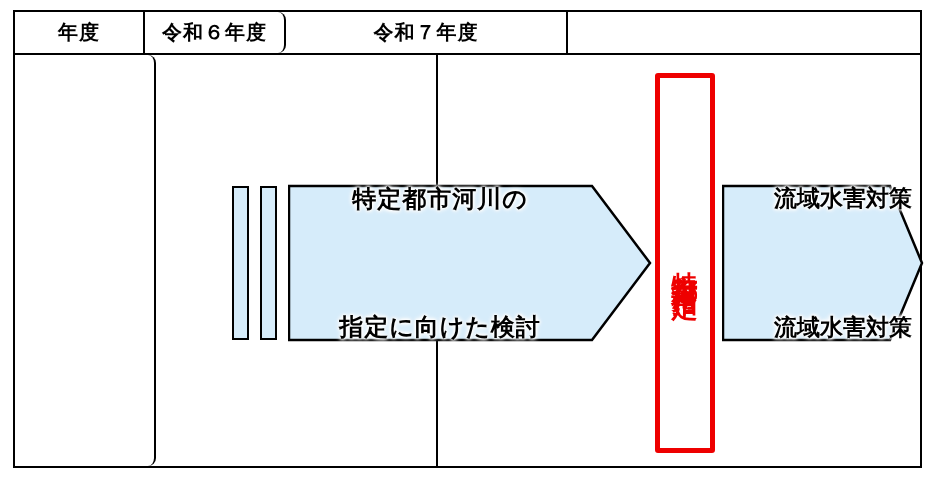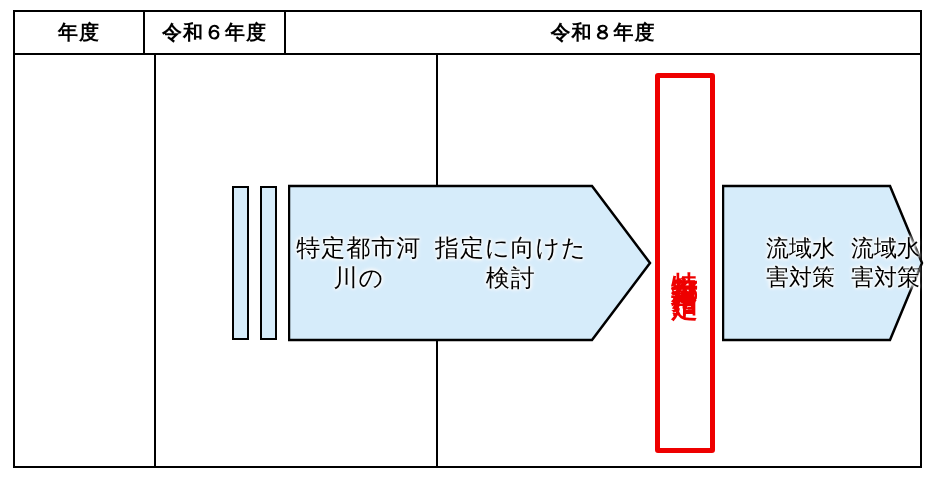--- a/index.html
+++ b/index.html
@@ -42,21 +42,21 @@
     box-sizing: border-box;
     display: flex;
     align-items: center;
     justify-content: center;
     font-size: 20px;
     font-weight: 600;
     color: #000000;
     letter-spacing: 1px;
   }
   .c1 { width: 130px; border-right: 2px solid #000000; flex: none; }
-  .c2 { width: 141px; border-right: 2px solid #000000; flex: none; }
+  .c2 { width: 141px; border-right: 2px solid #000000; flex: none; border-radius: 8px; }
   .c3 { width: 282px; border-right: 2px solid #000000; flex: none; }
   .c4 { flex: 1; }
   
   .mini-bar {
     position: absolute;
     top: 186px;
     width: 17px;
     height: 154px;
     background: #d6ecfa;
     border: 2px solid #000000;
@@ -67,24 +67,24 @@
   .arrow-svg {
     position: absolute;
     top: 184px;
     height: 158px;
   }
   .arrow-label {
     position: absolute;
     top: 184px;
     height: 158px;
     display: flex;
-    flex-direction: row;
+    flex-direction: column;
     align-items: center;
-    justify-content: flex-start;
-    font-weight: 400;
+    justify-content: space-between;
+    font-weight: 700;
     color: #000000;
     text-align: center;
     text-shadow:
       0 0 3px #ffffff, 0 0 3px #ffffff, 0 0 4px #ffffff,
       0 0 5px #ffffff, 0 0 6px #ffffff;
     pointer-events: none;
   }
   .arrow1-label {
     left: 288px;
     width: 304px;
@@ -131,22 +131,22 @@
 <div class="stage">
 
   <div class="schedule-table">
     <div class="header-row">
       <div class="cell c1">
         <span>年度</span>
       </div>
       <div class="cell c2">
         <span>令和６年度</span>
       </div>
-      <div class="cell c4">
-        <span>令和８年度</span>
+      <div class="cell c3">
+        <span>令和７年度</span>
       </div>
     </div>
     <div class="body-row">
       <div class="cell c2"></div>
       <div class="cell c3"></div>
       <div class="cell c4"></div>
     </div>
   </div>
 
   <div class="mini-bar bar-1"></div>

